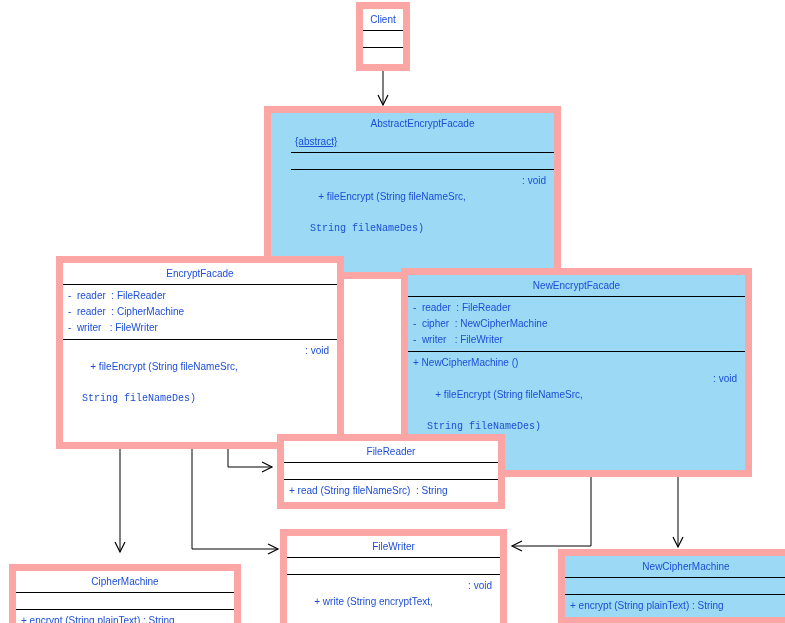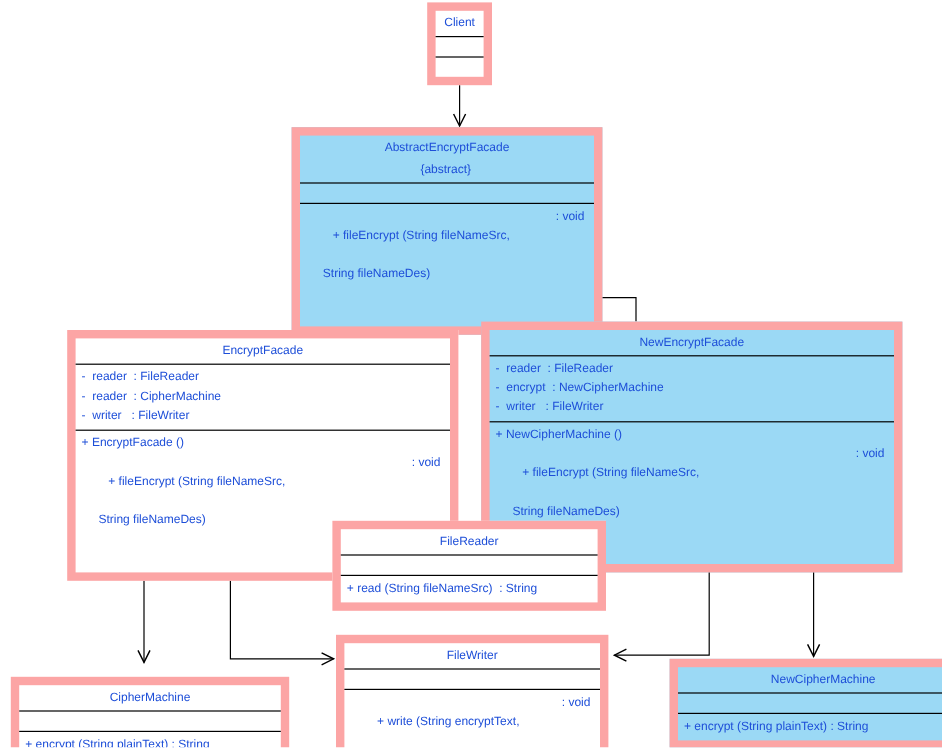--- a/index.html
+++ b/index.html
@@ -42,43 +42,45 @@
   }
   .compartment + .compartment {
     border-top: 1px solid #000000;
   }
   .c-name {
     text-align: center;
     padding: 3px 4px 3px 4px;
     line-height: 15px;
   }
   .c-stereo {
-    text-align: center;
+    text-align: left;
     padding: 0 6px 3px 4px;
     line-height: 15px;
+    text-decoration: underline;
   }
   .c-body {
     padding: 3px 4px 3px 5px;
     line-height: 16px;
   }
   .c-empty {
     height: 17px;
   }
   .member {
     white-space: pre;
     position: relative;
   }
   .member .mtail {
     position: absolute;
     right: 4px;
     top: 0;
   }
   .member .cont {
     padding-left: 14px;
     display: block;
+    font-family: Liberation Mono, monospace;
   }
 </style>
 </head>
 <body>
 
 <div id="canvas">
 
   <svg id="edges" viewBox="0 0 785 623" xmlns="http://www.w3.org/2000/svg">
     <defs>
       <marker id="openArrow" markerWidth="14" markerHeight="12" refX="11" refY="6" orient="auto" markerUnits="userSpaceOnUse">
@@ -110,55 +112,54 @@
       <path d="M678,401 L678,547" marker-end="url(#openArrow)"></path>
     </g>
   </svg>
 
   <div class="uml-class" style="left:356px; top:2px; width:54px;">
     <div class="compartment c-name">Client</div>
     <div class="compartment c-empty"></div>
     <div class="compartment c-empty"></div>
   </div>
 
-  <div class="uml-class blue" style="left:243px; top:106px; width:259px;">
+  <div class="uml-class blue" style="left:264px; top:106px; width:297px;padding-left:20px;">
     <div class="compartment">
       <div class="c-name">AbstractEncryptFacade</div>
       <div class="c-stereo">{abstract}</div>
     </div>
     <div class="compartment c-empty"></div>
     <div class="compartment c-body">
       <div class="member">
         <span>+ fileEncrypt (String fileNameSrc,</span><span class="mtail">: void</span>
         <span class="cont">String fileNameDes)</span>
       </div>
     </div>
   </div>
 
-  <div class="uml-class" style="left:56px; top:275px; width:326px;">
+  <div class="uml-class" style="left:56px; top:256px; width:288px;">
     <div class="compartment c-name">EncryptFacade</div>
     <div class="compartment c-body">
       <div class="member">-  reader  : FileReader</div>
       <div class="member">-  reader  : CipherMachine</div>
       <div class="member">-  writer   : FileWriter</div>
     </div>
     <div class="compartment c-body">
-      <div class="member">+ EncryptFacade ()</div>
       <div class="member">
         <span>+ fileEncrypt (String fileNameSrc,</span><span class="mtail">: void</span>
         <span class="cont">String fileNameDes)</span>
       </div>
     </div>
   </div>
 
   <div class="uml-class blue" style="left:401px; top:268px; width:351px;">
     <div class="compartment c-name">NewEncryptFacade</div>
     <div class="compartment c-body">
       <div class="member">-  reader  : FileReader</div>
-      <div class="member">-  encrypt  : NewCipherMachine</div>
+      <div class="member">-  cipher  : NewCipherMachine</div>
       <div class="member">-  writer   : FileWriter</div>
     </div>
     <div class="compartment c-body">
       <div class="member">+ NewCipherMachine ()</div>
       <div class="member">
         <span>+ fileEncrypt (String fileNameSrc,</span><span class="mtail">: void</span>
         <span class="cont">String fileNameDes)</span>
       </div>
     </div>
   </div>

